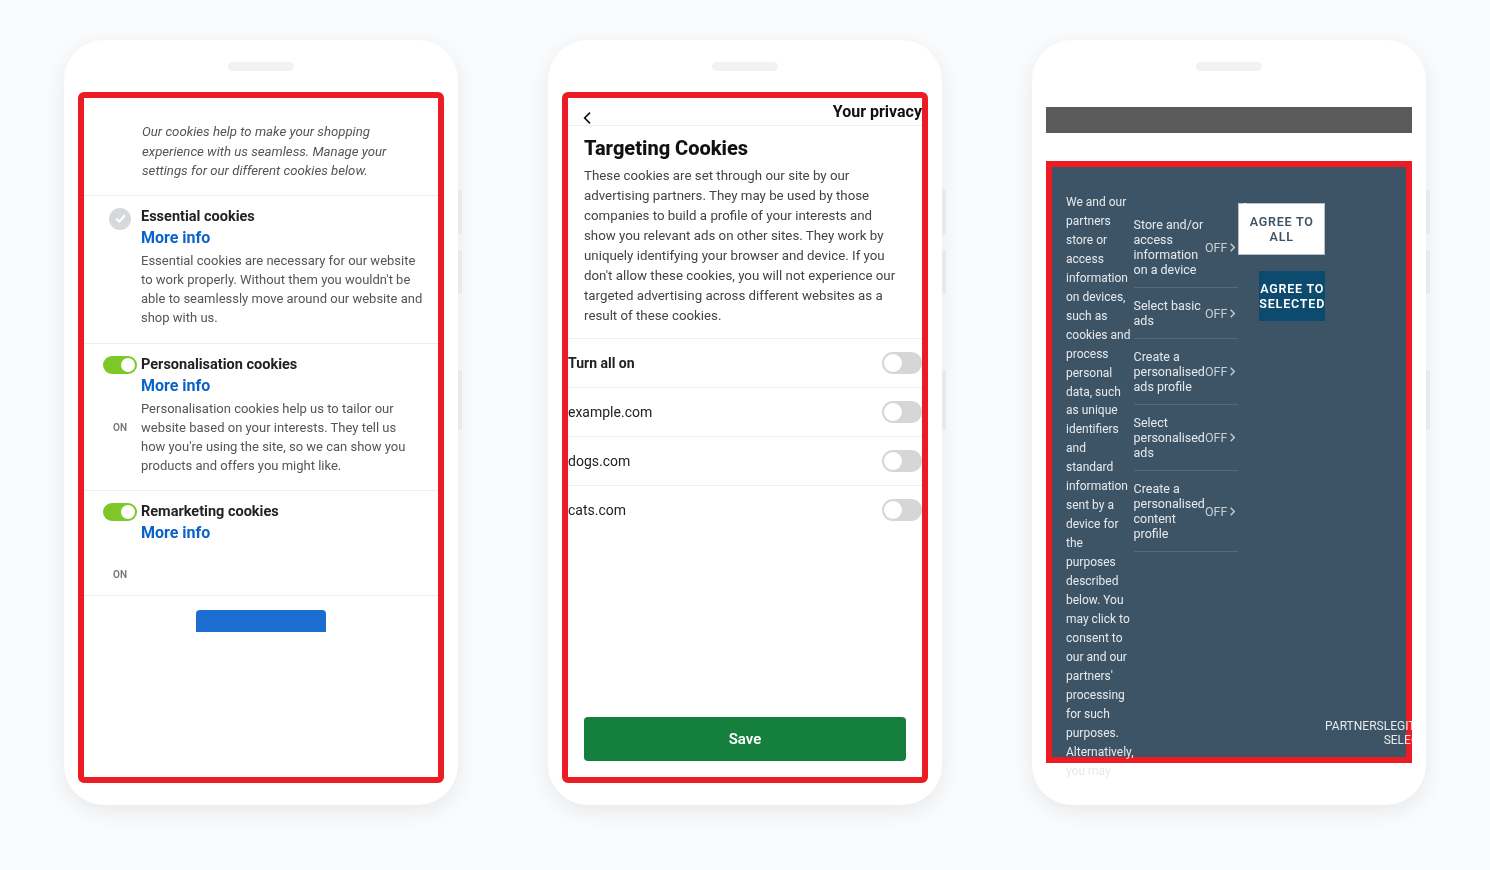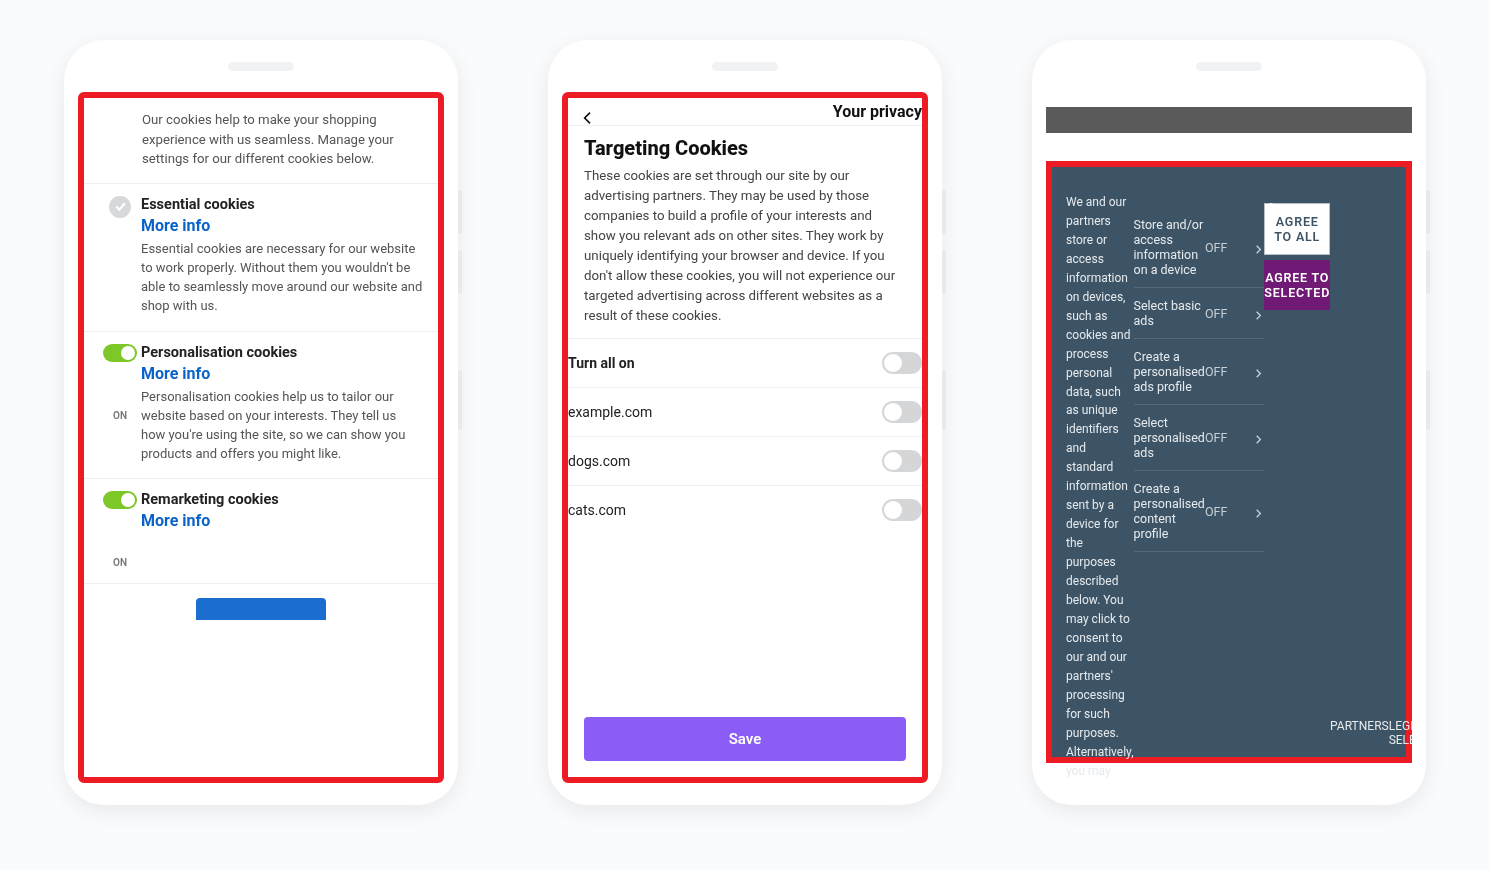--- a/index.html
+++ b/index.html
@@ -54,25 +54,26 @@
     overflow: hidden;
     position: relative;
   }
   .highlight {
     border: 6px solid #ed1c24;
   }
 
   
   .p1-screen { background: #fff; }
   .p1-intro {
-    padding: 12px 18px 14px 58px;
+    padding: 24px 18px 14px 58px;
     font-size: 13.2px;
     line-height: 1.48;
     color: #555;
     border-bottom: 1px solid #eee;
+    font-style: italic;
   }
   .p1-section {
     border-bottom: 1px solid #eee;
     padding: 12px 15px 15px 15px;
     display: flex;
   }
   .p1-left {
     width: 42px;
     flex-shrink: 0;
     display: flex;
@@ -129,21 +130,21 @@
   .p2-row.first { font-weight: 700; }
   .p2-tog {
     width: 40px; height: 22px; border-radius: 12px; background: #d4d6d8; position: relative;
   }
   .p2-tog::after {
     content: ""; position: absolute; left: 2px; top: 2px;
     width: 18px; height: 18px; border-radius: 50%; background: #fff;
   }
   .p2-save {
     margin: 14px 16px 16px 16px;
-    background: #8b5cf6; color: #fff; text-align: center;
+    background: #15803d; color: #fff; text-align: center;
     padding: 13px 0; border-radius: 4px; font-size: 15px; font-weight: 600;
     margin-top: auto;
   }
 
   
   .p3-screen { background: #fff; }
   .p3-top { height: 15px; background: #fff; }
   .p3-bar { height: 26px; background: #5a5a5a; }
   .p3-highlight {
     position: absolute;
@@ -160,32 +161,32 @@
     font-size: 12px;
   }
   .p3-intro { line-height: 1.58; }
   .p3-list { margin-top: 14px; position: relative; }
   .p3-item {
     display: flex; align-items: center; justify-content: space-between;
     padding: 10px 0; border-bottom: 1px solid #56697a;
     font-size: 12.5px;
   }
   .p3-item:first-child { border-top: 1px solid #56697a; }
-  .p3-right { display: flex; align-items: flex-end; gap: 26px; color: #c7cfd5; }
+  .p3-right { display: flex; align-items: center; gap: 0; color: #c7cfd5; }
   .p3-right svg { width: 11px; height: 11px; }
   .p3-scroll {
     position: absolute; right: -9px; top: -4px; width: 4px; height: 24px;
     background: #fff; border-radius: 2px;
   }
-  .p3-btns { margin-top: 10px; display: flex; flex-direction: column; gap: 5px; }
+  .p3-btns { margin-top: 10px; display: flex; flex-direction: column; gap: 16px; }
   .p3-btn {
     text-align: center; padding: 10px 0; font-size: 12.5px; letter-spacing: 0.8px; font-weight: 600;
   }
   .p3-btn.primary { background: #fff; color: #3d5466; border: 1px solid #b7c0c7; }
-  .p3-btn.secondary { background: #701a75; color: #fff; }
+  .p3-btn.secondary { background: #0c4a6e; color: #fff; margin-left: 21px; }
   .p3-foot {
     margin-top: auto; padding-top: 10px;
     display: flex; justify-content: space-between; font-size: 12px; color: #e6eaed;
   }
 </style>
 </head>
 <body>
 
 <div class="phone">
   <div class="sidebtn a"></div>

